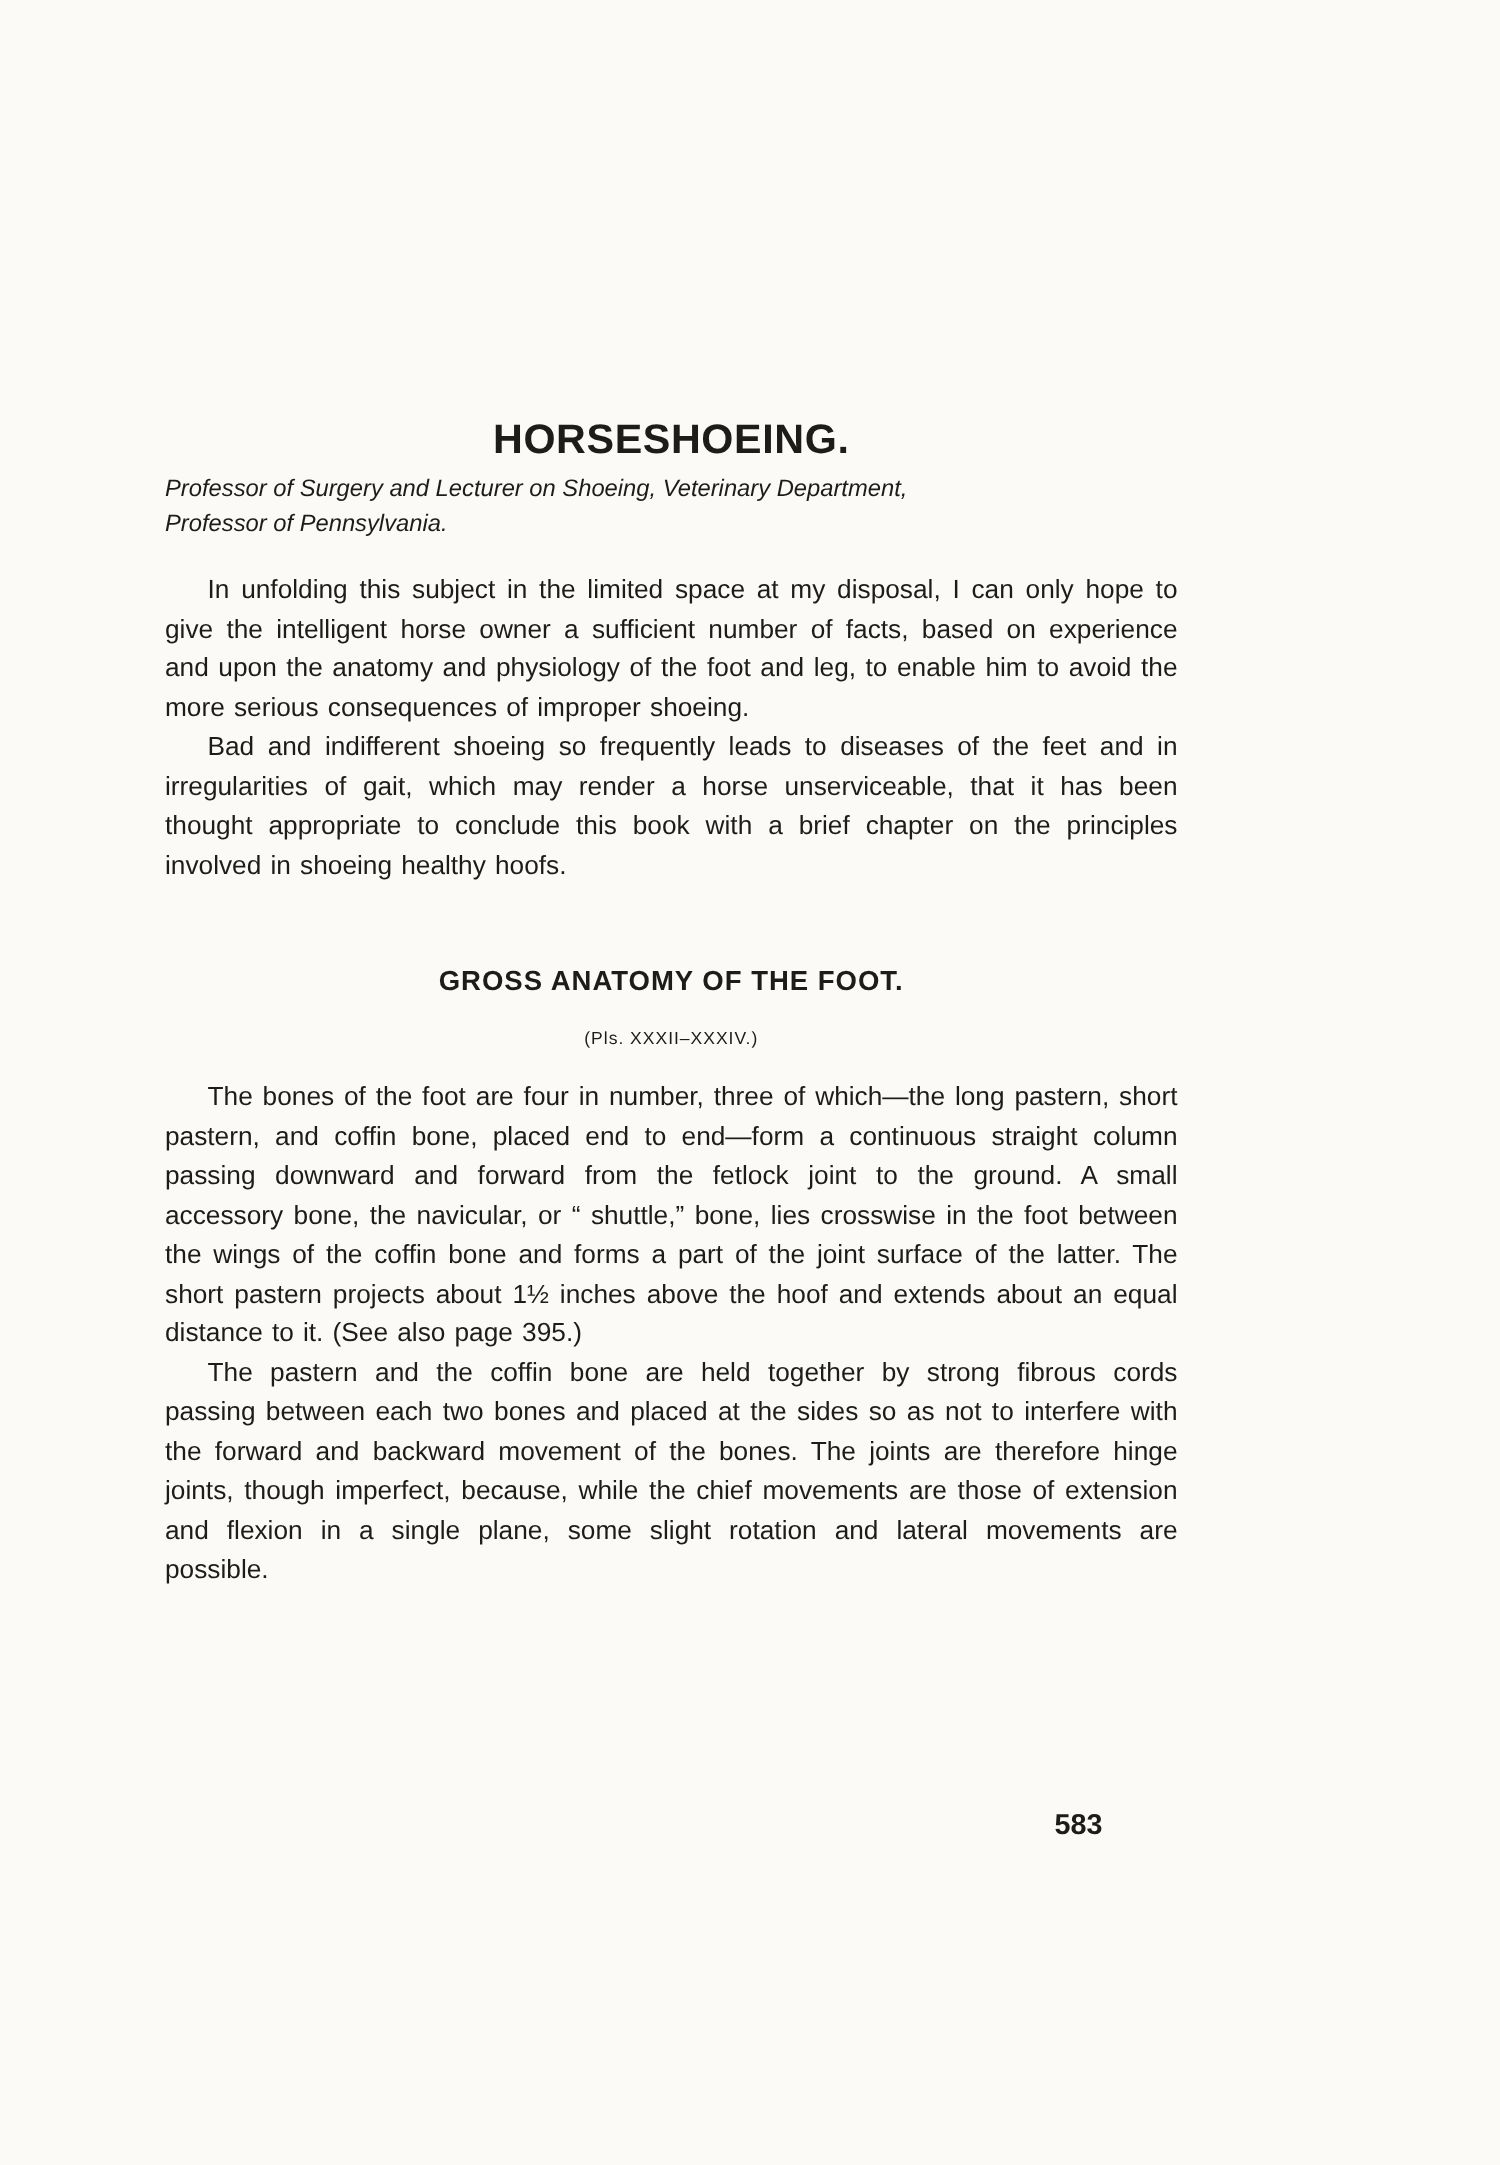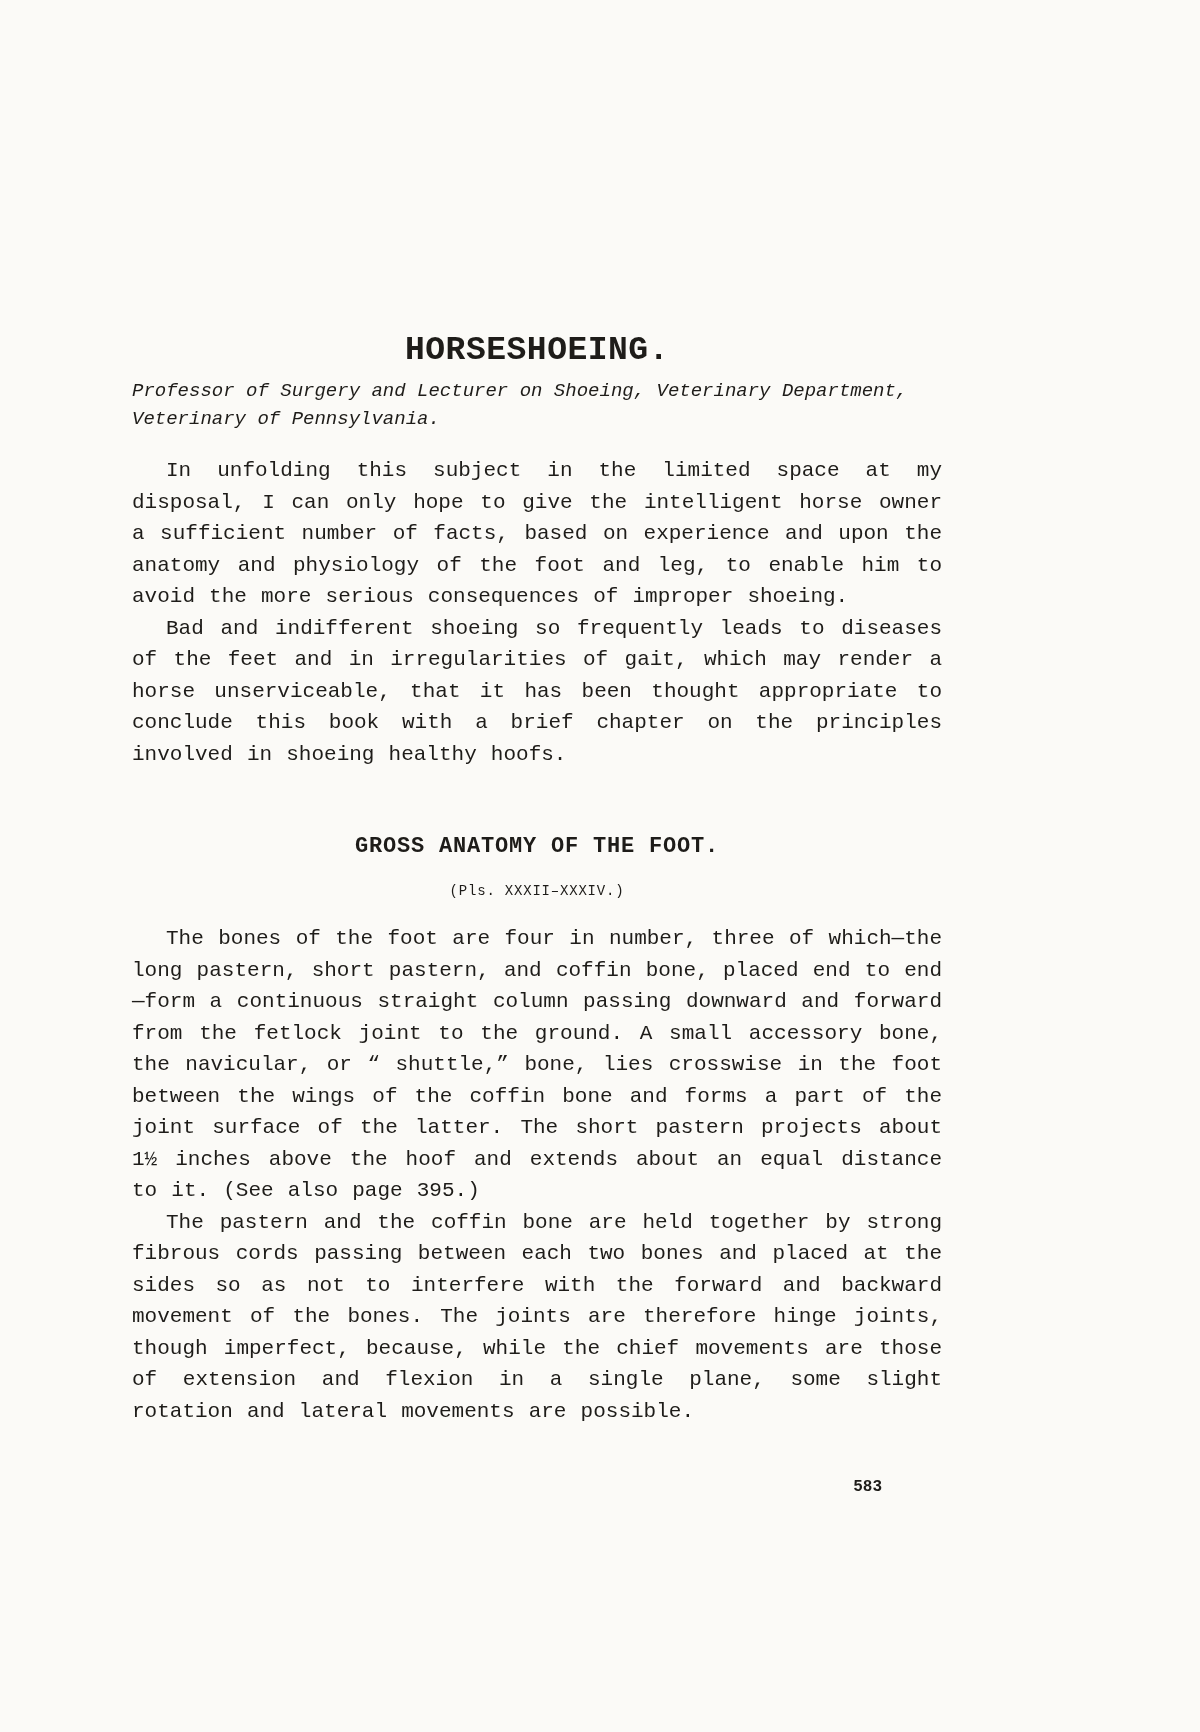--- a/index.html
+++ b/index.html
@@ -7,21 +7,21 @@
     padding: 0;
     background: #e9e7e2;
   }
   .scan-page {
     position: relative;
     width: 1200px;
     height: 1732px;
     margin: 0 auto;
     background: #fbfaf7;
     color: #1e1c19;
-    font-family: Liberation Mono, monospace;
+    font-family: Liberation Sans, sans-serif;
     box-sizing: border-box;
     padding: 332px 258px 0 132px;
     overflow: hidden;
   }
   .doc-title {
     text-align: center;
     font-weight: bold;
     font-size: 33px;
     letter-spacing: 0.5px;
     margin: 0 0 0 0;
@@ -62,37 +62,37 @@
     text-align: center;
     font-size: 14px;
     letter-spacing: 0.8px;
     margin-top: 24px;
   }
   .section-copy {
     margin-top: 24px;
   }
   .page-number {
     position: absolute;
-    top: 1478px;
+    top: 1446px;
     right: 318px;
     font-weight: bold;
-    font-size: 16px;
+    font-size: 23px;
   }
 </style>
 </head>
 <body>
 
 <div class="scan-page">
 
   <h1 class="doc-title">HORSESHOEING.</h1>
 
 
   <div class="affiliation">
     <div>Professor of Surgery and Lecturer on Shoeing, Veterinary Department,</div>
-    <div>Veterinary of Pennsylvania.</div>
+    <div>Professor of Pennsylvania.</div>
   </div>
 
   <div class="body-copy">
     <p class="para">In unfolding this subject in the limited space at my disposal, I can only hope to give the intelligent horse owner a sufficient number of facts, based on experience and upon the anatomy and physiology of the foot and leg, to enable him to avoid the more serious consequences of improper shoeing.</p>
     <p class="para">Bad and indifferent shoeing so frequently leads to diseases of the feet and in irregularities of gait, which may render a horse unserviceable, that it has been thought appropriate to conclude this book with a brief chapter on the principles involved in shoeing healthy hoofs.</p>
   </div>
 
   <h2 class="section-heading">GROSS ANATOMY OF THE FOOT.</h2>
 
   <div class="plates-ref">(Pls. XXXII–XXXIV.)</div>

